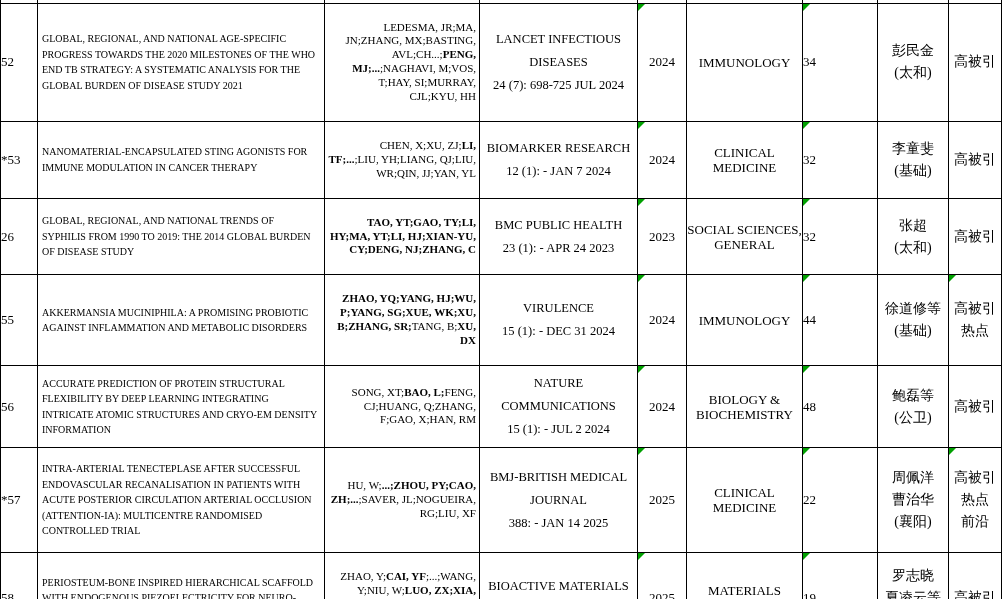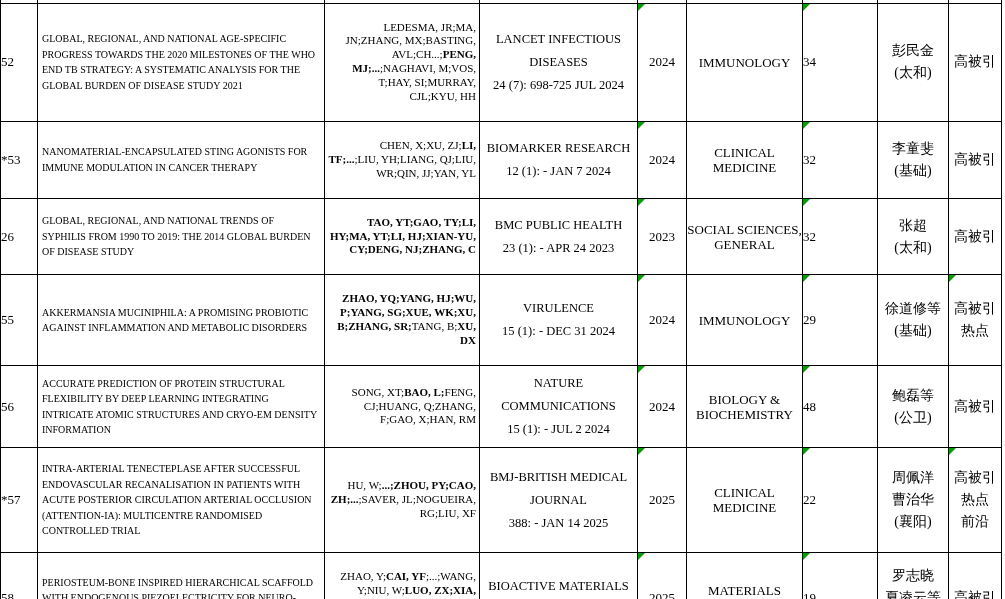--- a/index.html
+++ b/index.html
@@ -117,21 +117,21 @@
       <tr style="height: 72px;">
         <td class="c-num"><span>55</span></td>
         <td class="c-title"><span>AKKERMANSIA MUCINIPHILA: A PROMISING PROBIOTIC AGAINST INFLAMMATION AND METABOLIC DISORDERS</span></td>
         <td class="c-authors"><span class="seg-b">ZHAO, YQ;YANG, HJ;WU, P;YANG, SG;XUE, WK;XU, B;ZHANG, SR;</span><span>TANG, B;</span><span class="seg-b">XU, DX</span></td>
         <td class="c-journal">
           <div>VIRULENCE</div>
           <div>15 (1): - DEC 31 2024</div>
         </td>
         <td class="c-year"><span>2024</span><div class="tri" style="border-top-color: rgb(0, 160, 0);"></div></td>
         <td class="c-cat"><span>IMMUNOLOGY</span></td>
-        <td class="c-cit"><span>29</span><div class="tri" style="border-top-color: rgb(0, 160, 0);"></div></td>
+        <td class="c-cit"><span>44</span><div class="tri" style="border-top-color: rgb(0, 160, 0);"></div></td>
         <td class="c-cjk">
           <div>徐道修等</div>
           <div>(基础)</div>
         </td>
         <td class="c-cjk">
           <div>高被引</div>
           <div>热点</div>
           <div class="tri" style="border-top-color: rgb(0, 160, 0);"></div>
         </td>
       </tr>

